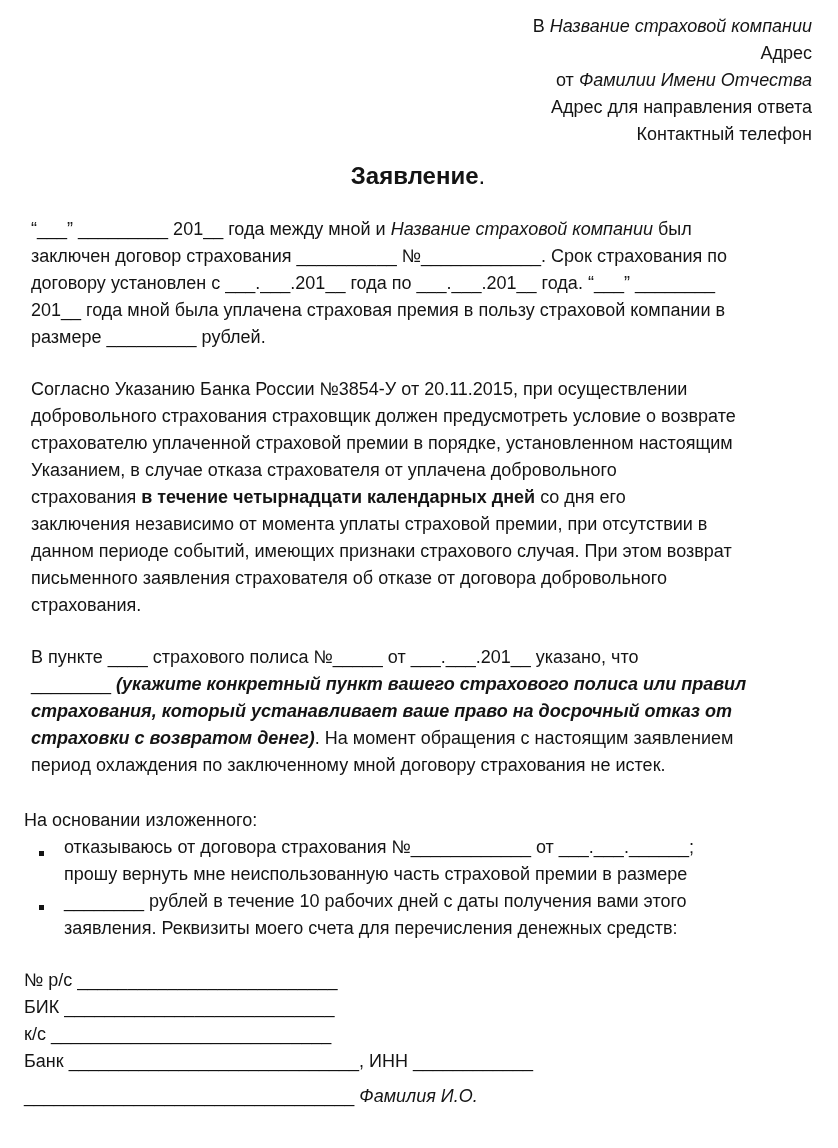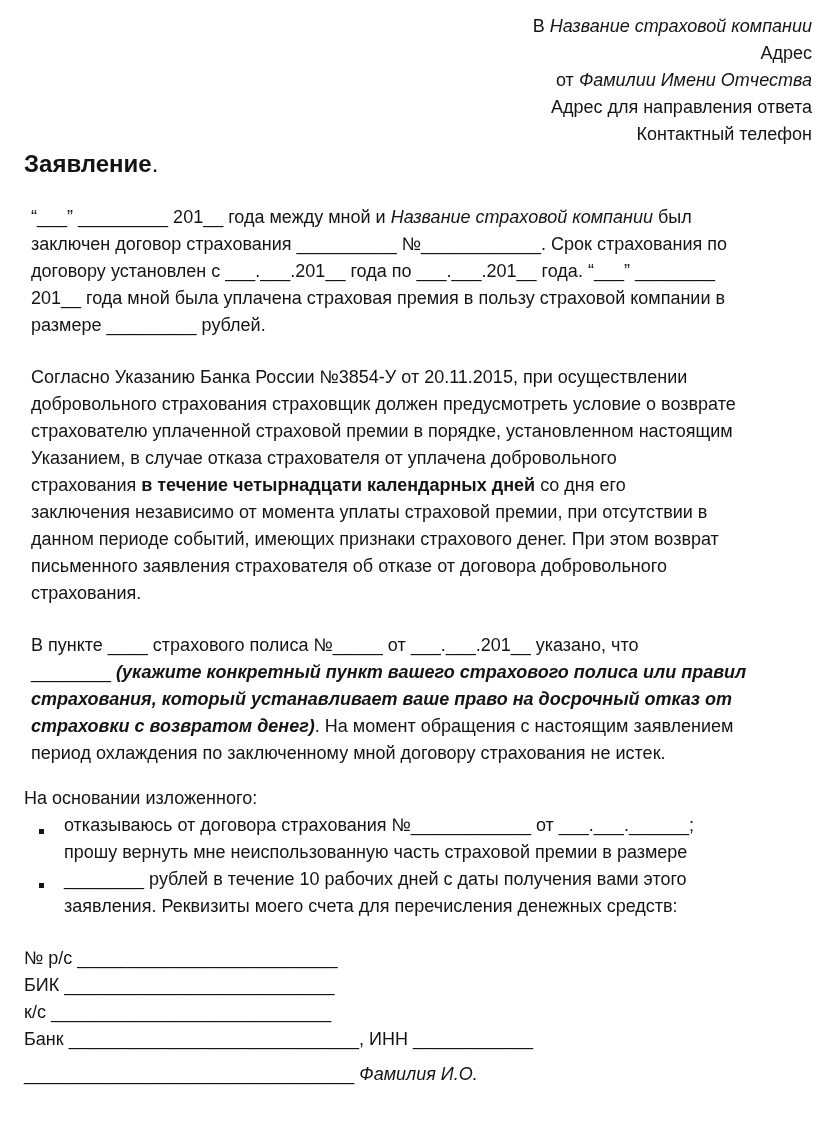--- a/index.html
+++ b/index.html
@@ -16,31 +16,31 @@
 
   
   .r-n { font-style: normal; font-weight: 400; }
   .r-i { font-style: italic; }
   .r-b { font-weight: 700; }
   .r-bi { font-weight: 700; font-style: italic; }
 
   .recipient { text-align: right; line-height: 24px; }
 
   .doc-title {
-    text-align: left;
+    text-align: center;
     font-size: 24px;
     line-height: 30px;
-    margin-top: 0;
+    margin-top: 12px;
   }
   .doc-title .r-b { font-weight: 700; }
 
   .para { margin-top: 25px; line-height: 27px; margin-left: 7px; }
   .tline { min-height: 27px; }
 
-  .demands { margin-top: 18px; line-height: 27px; }
+  .demands { margin-top: 28px; line-height: 27px; }
   .demand { display: flex; align-items: center; }
   .bullet {
     flex: 0 0 5px;
     width: 5px; height: 5px;
     background: #141414;
     margin: 11px 0 0 15px;
   }
   .demand-text { margin-left: 20px; }
 
   .bank { margin-top: 25px; line-height: 27px; }
@@ -70,21 +70,21 @@
       <div class="tline"><span class="r-n">размере _________ рублей.</span></div>
     </div>
 
   <div class="para">
       <div class="tline"><span class="r-n">Согласно Указанию Банка России №3854-У от 20.11.2015, при осуществлении</span></div>
       <div class="tline"><span class="r-n">добровольного страхования страховщик должен предусмотреть условие о возврате</span></div>
       <div class="tline"><span class="r-n">страхователю уплаченной страховой премии в порядке, установленном настоящим</span></div>
       <div class="tline"><span class="r-n">Указанием, в случае отказа страхователя от уплачена добровольного</span></div>
       <div class="tline"><span class="r-n">страхования </span><span class="r-b">в течение четырнадцати календарных дней</span><span class="r-n"> со дня его</span></div>
       <div class="tline"><span class="r-n">заключения независимо от момента уплаты страховой премии, при отсутствии в</span></div>
-      <div class="tline"><span class="r-n">данном периоде событий, имеющих признаки страхового денег. При этом возврат</span></div>
+      <div class="tline"><span class="r-n">данном периоде событий, имеющих признаки страхового случая. При этом возврат</span></div>
       <div class="tline"><span class="r-n">письменного заявления страхователя об отказе от договора добровольного</span></div>
       <div class="tline"><span class="r-n">страхования.</span></div>
     </div>
 
   <div class="para">
       <div class="tline"><span class="r-n">В пункте ____ страхового полиса №_____ от ___.___.201__ указано, что</span></div>
       <div class="tline"><span class="r-n">________ </span><span class="r-bi">(укажите конкретный пункт вашего страхового полиса или правил</span></div>
       <div class="tline"><span class="r-bi">страхования, который устанавливает ваше право на досрочный отказ от</span></div>
       <div class="tline"><span class="r-bi">страховки с возвратом денег)</span><span class="r-n">. На момент обращения с настоящим заявлением</span></div>
       <div class="tline"><span class="r-n">период охлаждения по заключенному мной договору страхования не истек.</span></div>

